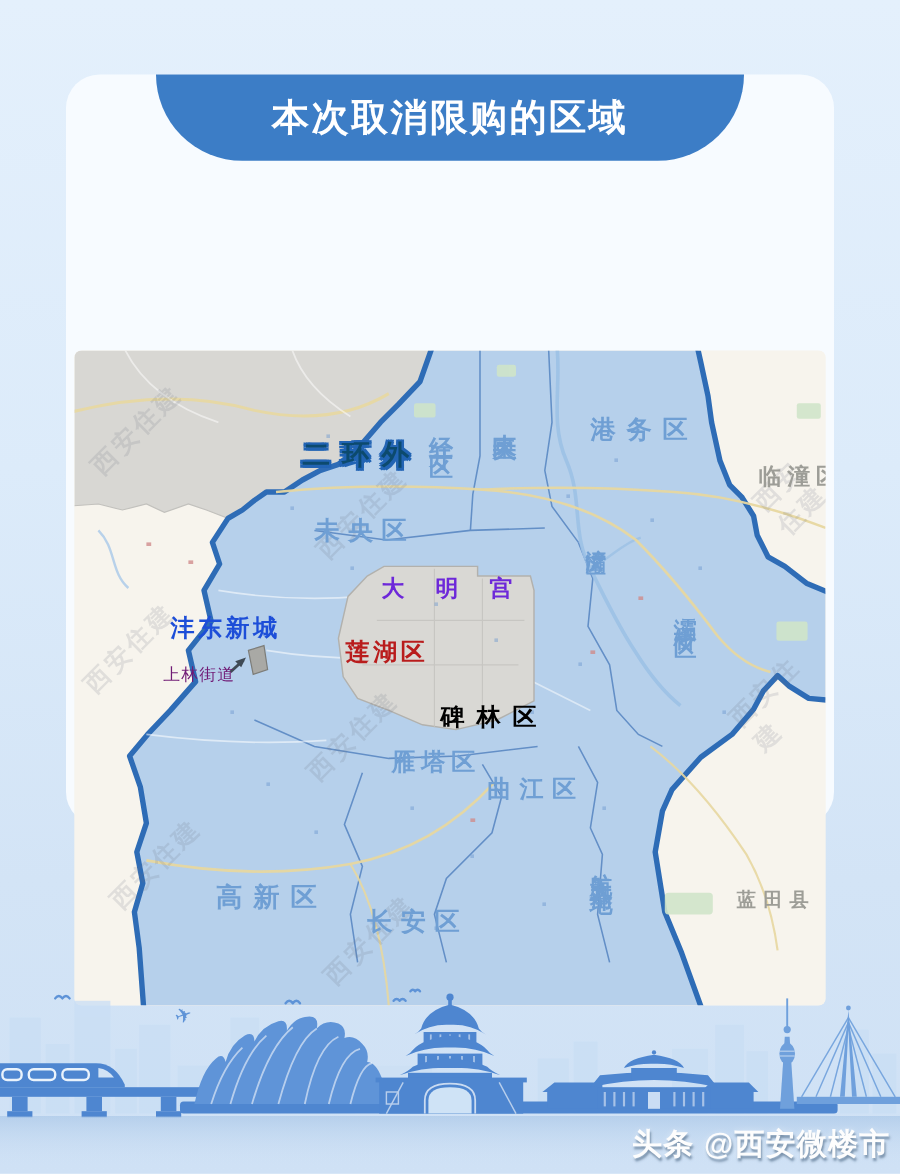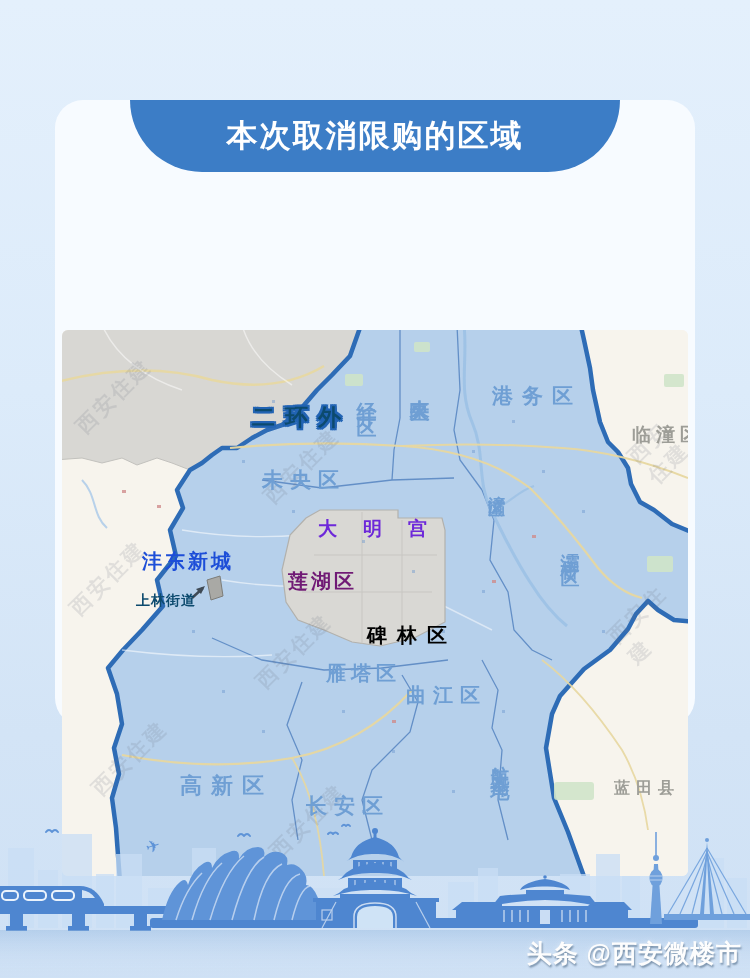--- a/index.html
+++ b/index.html
@@ -1,34 +1,34 @@
 <!DOCTYPE html>
 <html><head>
 <meta charset="utf-8">
 <style>
   html,body{margin:0;padding:0;background:#d8e7f7;}
   #stage{position:relative;width:750px;height:978px;overflow:hidden;
     background:linear-gradient(180deg,#e4f0fc 0%,#dcebfa 40%,#d3e4f6 75%,#cfe1f5 100%);
     font-family:"Liberation Sans","DejaVu Sans",sans-serif;}
   .card{position:absolute;left:55px;top:62px;width:640px;height:626px;
-    background:#f7fbff;border-radius:28px;z-index:1;margin-top:38px;}
+    background:#f7fbff;border-radius:28px;z-index:1;}
   .banner{position:absolute;left:75px;top:0;width:490px;height:72px;
     background:#3c7dc6;border-radius:0 0 80px 80px;
     display:flex;align-items:center;justify-content:center;}
   .banner-title{color:#ffffff;font-size:31px;font-weight:900;letter-spacing:2px;}
   .desc{position:absolute;left:36px;top:88px;width:572px;font-size:26px;font-weight:700;
     line-height:35px;color:#1f1f1f;text-indent:2em;letter-spacing:0.5px;}
   .map{position:absolute;left:7px;top:230px;width:626px;height:546px;border-radius:6px;
     overflow:hidden;background:#f7f4ed;}
   .map svg{position:absolute;left:0;top:0;}
   .mlabel{position:absolute;white-space:nowrap;font-weight:700;pointer-events:none;}
   .lblue{color:#6f9fd4;}
   .lblue2{color:#1d4ed8;}
   .lgray{color:#9d9d97;}
-  .ldark{color:#0c4a6e;font-weight:700;}
+  .ldark{color:#701a75;font-weight:400;}
   .vert{writing-mode:vertical-rl;text-orientation:upright;}
   .ring{color:#0c4a6e;font-weight:900;font-size:23px;letter-spacing:10px;
     text-shadow:-2px -2px 0 #2264b4,2px -2px 0 #2264b4,-2px 2px 0 #2264b4,2px 2px 0 #2264b4,
       -2px 0 0 #2264b4,2px 0 0 #2264b4,0 -2px 0 #2264b4,0 2px 0 #2264b4;}
   .wm{position:absolute;color:#6b7280;opacity:0.16;font-size:21px;letter-spacing:3px;
     font-weight:700;transform:rotate(-45deg);transform-origin:left top;pointer-events:none;}
   .skyline{position:absolute;left:0;top:818px;z-index:2;}
   .footer-wm{position:absolute;right:8px;bottom:8px;z-index:3;font-size:25px;font-weight:900;
     color:#fdfdfd;letter-spacing:1px;
     text-shadow:1px 2px 2px rgba(105,130,158,.85),0 0 5px rgba(255,255,255,.35);}
@@ -152,21 +152,21 @@
 
       <div class="mlabel ring" style="left:190px;top:72px">二环外</div>
       <div class="mlabel lblue vert" style="left:292px;top:56px;font-size:20px;letter-spacing:8px">经开区</div>
       <div class="mlabel lblue vert" style="left:345px;top:54px;font-size:20px;letter-spacing:1px">未央区</div>
       <div class="mlabel lblue" style="left:200px;top:136px;font-size:21px;letter-spacing:7px">未央区</div>
       <div class="mlabel lblue" style="left:430px;top:52px;font-size:21px;letter-spacing:9px">港务区</div>
       <div class="mlabel lgray" style="left:570px;top:92px;font-size:19px;letter-spacing:5px">临潼区</div>
       <div class="mlabel lblue vert" style="left:423px;top:152px;font-size:17px;letter-spacing:3px">浐灞区</div>
       <div class="mlabel lblue vert" style="left:495px;top:208px;font-size:19px;letter-spacing:8px">灞桥区</div>
       <div class="mlabel lgray" style="left:256px;top:186px;font-size:19px;letter-spacing:26px;color:#6d28d9">大明宫</div>
-      <div class="mlabel lgray" style="left:226px;top:238px;font-size:20px;letter-spacing:3px;color:#701a75">莲湖区</div>
+      <div class="mlabel lgray" style="left:226px;top:238px;font-size:20px;letter-spacing:3px;color:#b91c1c">莲湖区</div>
       <div class="mlabel lgray" style="left:305px;top:292px;font-size:20px;letter-spacing:10px;color:#000000">碑林区</div>
       <div class="mlabel lblue" style="left:264px;top:330px;font-size:20px;letter-spacing:5px">雁塔区</div>
       <div class="mlabel lblue" style="left:344px;top:352px;font-size:20px;letter-spacing:7px">曲江区</div>
       <div class="mlabel lblue" style="left:118px;top:441px;font-size:22px;letter-spacing:9px">高新区</div>
       <div class="mlabel lblue" style="left:244px;top:462px;font-size:21px;letter-spacing:7px">长安区</div>
       <div class="mlabel lblue vert" style="left:425px;top:420px;font-size:19px;letter-spacing:5px">航天基地</div>
       <div class="mlabel lgray" style="left:552px;top:448px;font-size:16px;letter-spacing:6px">蓝田县</div>
       <div class="mlabel lblue2" style="left:80px;top:218px;font-size:20px;letter-spacing:3px">沣东新城</div>
       <div class="mlabel ldark" style="left:74px;top:262px;font-size:14px;letter-spacing:1px">上林街道</div>
     </div>

